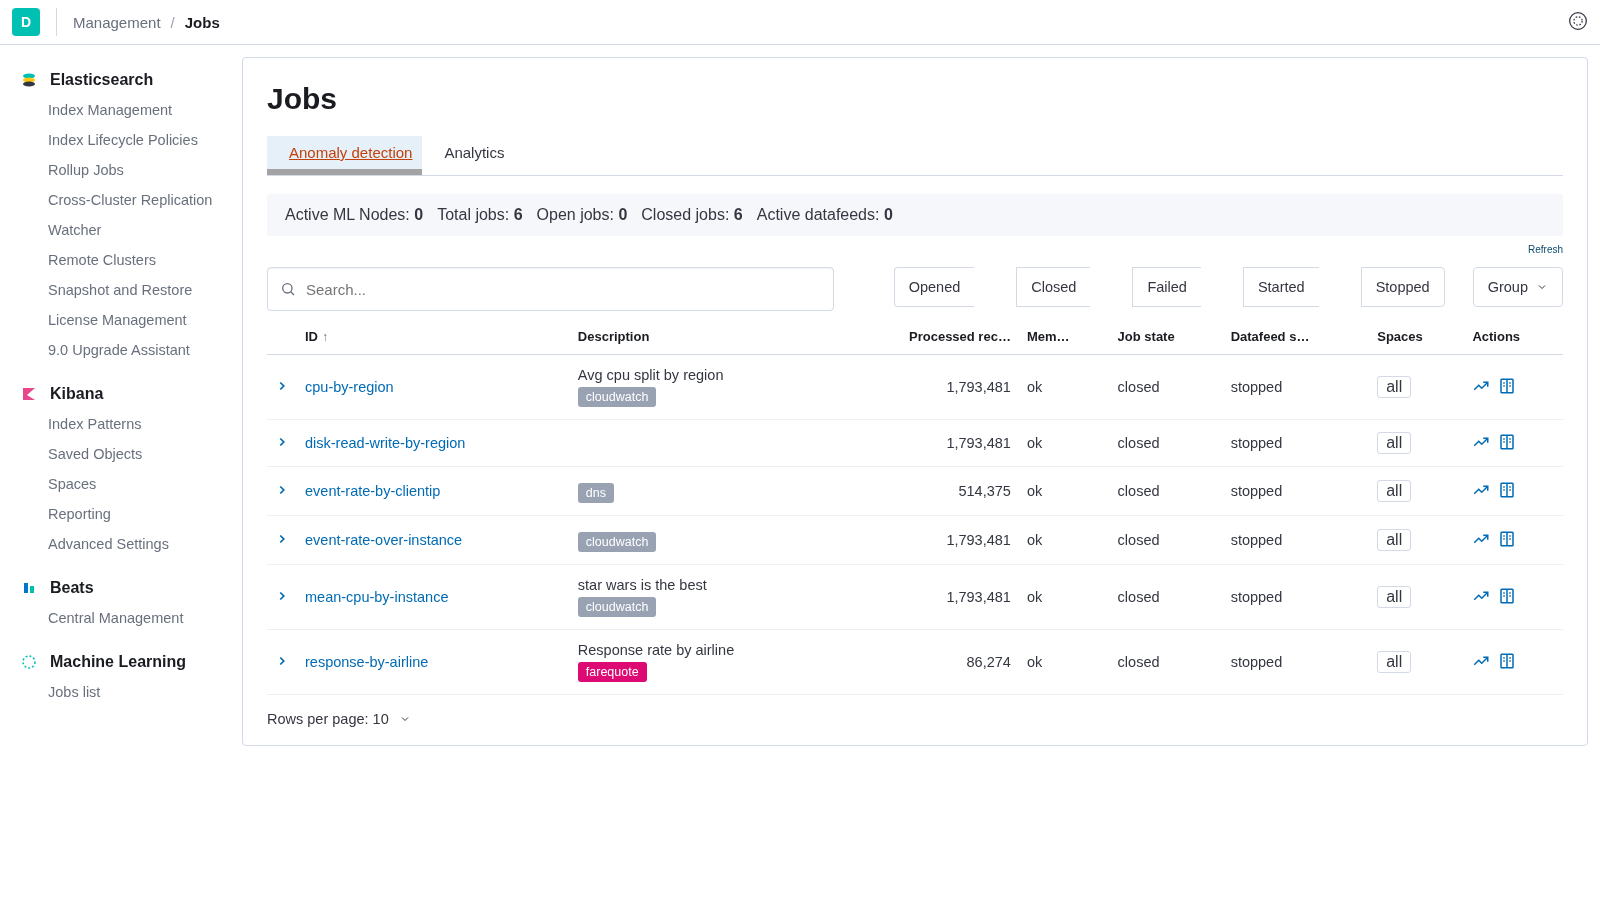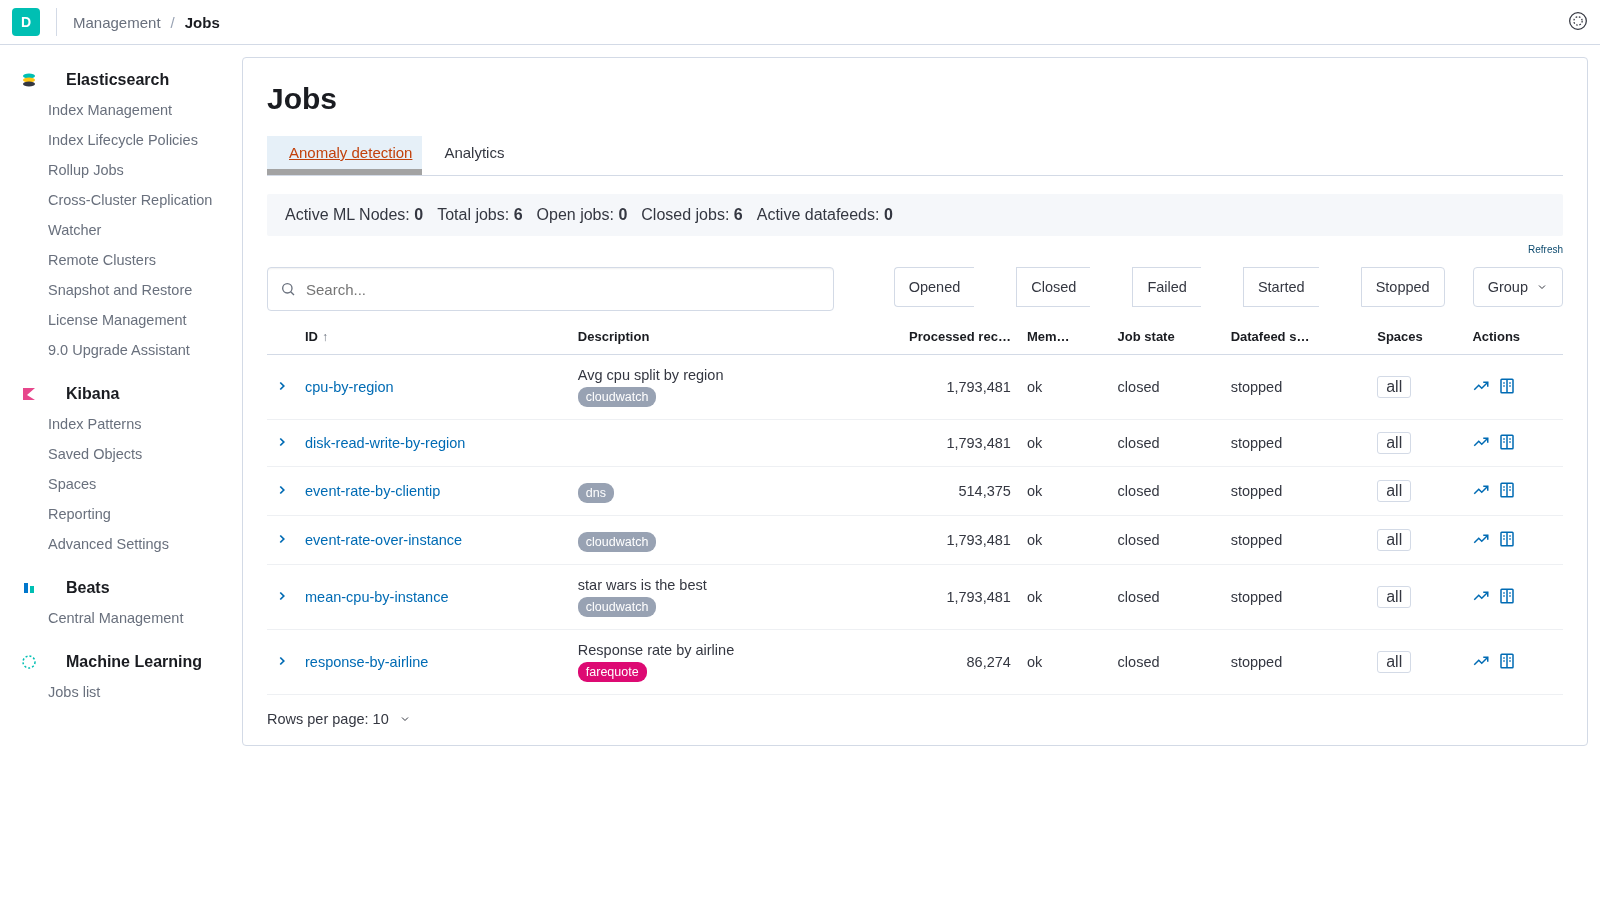--- a/index.html
+++ b/index.html
@@ -14,21 +14,21 @@
   .breadcrumb .inactive { color: #69707d; }
   .breadcrumb .slash { color: #98a2b3; }
   .breadcrumb .active { font-weight: 600; color: #1a1c21; }
   .help-icon { width:20px; height:20px; color:#343741; }
 
   .layout { display: flex; }
 
   
   .sidebar { width: 242px; padding: 16px 0 20px 0; }
   .sidegroup { padding: 6px 0 10px 0; }
-  .sidegroup-title { display: flex; align-items: center; gap: 28px; padding: 4px 16px 6px 20px; font-size: 16px; font-weight: 700; color: #1a1c21; }
+  .sidegroup-title { display: flex; align-items: center; gap: 12px; padding: 4px 16px 6px 20px; font-size: 16px; font-weight: 700; color: #1a1c21; }
   .sidegroup-title .gicon { width: 18px; display:flex; justify-content:center; }
   .sideitem { display: block; padding: 4px 16px 4px 48px; font-size: 14.5px; color: #69707d; line-height: 22px; cursor: pointer; }
 
   
   .main { flex: 1; padding: 12px 12px 30px 0; }
   .panel { border: 1px solid #d3dae6; border-radius: 4px; padding: 24px 24px 18px 24px; min-height: 680px; position: relative; }
   .page-title { font-size: 30px; font-weight: 700; color: #1a1c21; margin-bottom: 20px; }
 
   .tabs { display: flex; gap: 18px; border-bottom: 1px solid #d3dae6; margin-bottom: 18px; }
   .tab { padding: 8px 4px; font-size: 15px; color: #343741; cursor:pointer; }
@@ -52,21 +52,21 @@
   .filter-buttons .filter-btn:last-child{ border-radius:0 4px 4px 0; }
   .group-btn { border:1px solid #d3dae6; padding:0 14px; height:40px; display:flex; align-items:center; gap:8px; font-size:14.5px; border-radius:4px; margin-left:10px; cursor:pointer; background:#fff; }
 
   
   table.jobs { width:100%; border-collapse: collapse; margin-top: 8px; }
   table.jobs thead th { text-align:left; font-size: 13px; font-weight:600; color:#1a1c21; padding: 10px 8px; border-bottom: 1px solid #d3dae6; white-space:nowrap; }
   table.jobs tbody td { padding: 12px 8px; border-bottom: 1px solid #eef0f3; vertical-align: middle; font-size:14.5px; }
   .expand-cell { width:30px; text-align:center; }
   .expand-cell svg { width:14px; height:14px; color:#006bb4; }
   .joblink { color:#006bb4; cursor:pointer; }
-  .badge { display:inline-block; background:#98a2b3; color:#fff; font-size:12.5px; padding: 3px 8px; border-radius:9px; margin-top:4px; }
+  .badge { display:inline-block; background:#98a2b3; color:#fff; font-size:12.5px; padding: 3px 8px; border-radius:3px; margin-top:4px; }
   .badge.pink { background:#dd0a73; }
   .spaces-badge { display:inline-block; border:1px solid #d3dae6; border-radius:3px; padding:1px 8px; font-size:16px; color:#343741; }
   .num { text-align:right; }
   .actions-cell { white-space:nowrap; }
   .actions-cell svg { width:18px; height:18px; color:#006bb4; cursor:pointer; }
   .actions-cell .a2 { margin-left:8px; }
 
   .footer-row { padding-top: 16px; font-size: 14.5px; color:#343741; display:flex; align-items:center; gap:10px; }
   .chev { width:12px; height:12px; color:#343741; }
   th .sort-arrow { font-size:12px; color:#69707d; margin-left:4px; }

